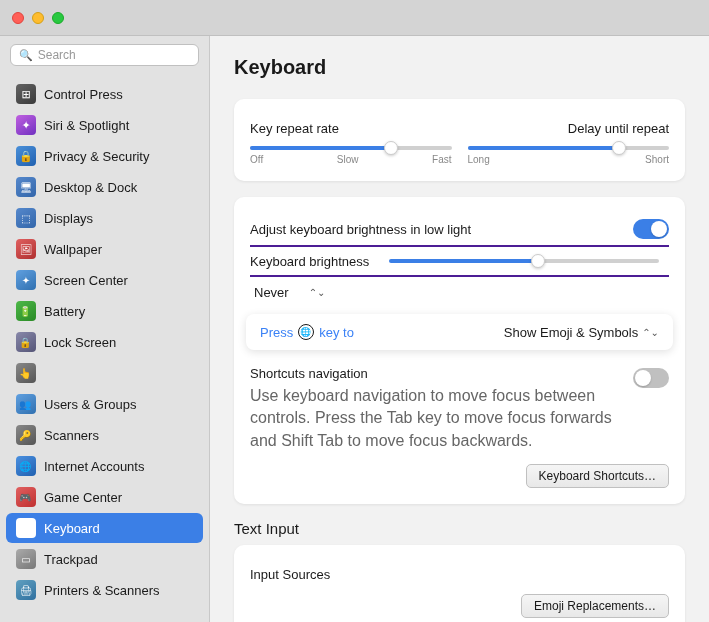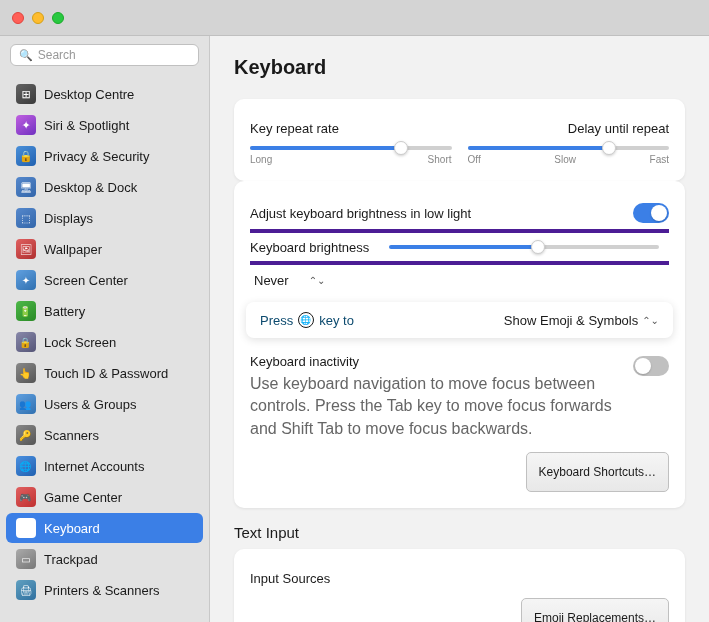--- a/index.html
+++ b/index.html
@@ -137,32 +137,33 @@
       font-weight: 600;
       color: #1a1a1a;
       margin-bottom: 20px;
     }
 
     
     .settings-card {
       background: #fff;
       border-radius: 10px;
       padding: 16px;
+      margin-bottom: 16px;
       box-shadow: 0 1px 3px rgba(0,0,0,0.08);
     }
 
     .setting-row {
       display: flex;
       align-items: center;
       justify-content: space-between;
       padding: 6px 0;
     }
 
     .setting-row + .setting-row {
-      border-top: 4px solid #4c1d95;
+      border-top: 2px solid #4c1d95;
     }
 
     .setting-label {
       font-size: 13px;
       color: #1a1a1a;
     }
     .fake-slider {
       width: 100%;
       height: 4px;
       background: #d0d0d0;
@@ -256,21 +257,21 @@
       border-radius: 8px;
       padding: 10px 14px;
       display: flex;
       align-items: center;
       justify-content: space-between;
       box-shadow: 0 2px 8px rgba(0,0,0,0.12);
       margin: 0 -4px;
     }
     .press-key-label {
       font-size: 13px;
-      color: #0c4a6e;
+      color: #3b82f6;
       display: flex;
       align-items: center;
       gap: 5px;
     }
     .globe-icon {
       width: 16px; height: 16px;
       border: 1.5px solid #1a1a1a;
       border-radius: 50%;
       display: inline-flex;
       align-items: center;
@@ -292,21 +293,21 @@
       color: #666;
       line-height: 1.4;
       margin-top: 4px;
     }
 
     
     .btn-secondary {
       background: linear-gradient(to bottom, #f5f5f5, #e8e8e8);
       border: 1px solid #c0c0c0;
       border-radius: 5px;
-      padding: 12px 12px;
+      padding: 4px 12px;
       font-size: 12px;
       color: #1a1a1a;
       cursor: pointer;
     }
     .btn-right {
       display: flex;
       justify-content: flex-end;
       margin-top: 6px;
     }
 
@@ -350,21 +351,21 @@
         <span class="search-icon-svg">🔍</span>
         <span class="search-input-fake">Search</span>
       </div>
     </div>
     <div class="sidebar-list">
 
       <div class="sidebar-item">
         <div class="item-icon icon-control-centre">
             <span style="color:white;font-size:11px">⊞</span>
           </div>
-        <span class="item-label">Desktop Centre</span>
+        <span class="item-label">Control Press</span>
       </div>
 
       <div class="sidebar-item">
         <div class="item-icon icon-siri">
             <span style="color:white;font-size:11px">✦</span>
           </div>
         <span class="item-label">Siri &amp; Spotlight</span>
       </div>
 
       <div class="sidebar-item">
@@ -413,21 +414,20 @@
         <div class="item-icon icon-lock">
             <span style="color:white;font-size:10px">🔒</span>
           </div>
         <span class="item-label">Lock Screen</span>
       </div>
 
       <div class="sidebar-item">
         <div class="item-icon icon-touchid">
             <span style="color:white;font-size:10px">👆</span>
           </div>
-        <span class="item-label">Touch ID &amp; Password</span>
       </div>
 
       <div class="sidebar-item">
         <div class="item-icon icon-users">
             <span style="color:white;font-size:10px">👥</span>
           </div>
         <span class="item-label">Users &amp; Groups</span>
       </div>
 
       <div class="sidebar-item">
@@ -479,37 +479,37 @@
     <div class="content-title">Keyboard</div>
 
     <div class="settings-card">
       <div class="setting-row">
         <span class="setting-label">Key repeat rate</span>
         <span class="setting-label">Delay until repeat</span>
       </div>
       <div class="two-slider-row">
         <div class="slider-group">
           <div class="fake-slider">
-            <div class="fake-slider-fill" style="width:75%"></div>
-            <div class="slider-thumb" style="left:calc(75% - 7px)"></div>
-          </div>
-          <div class="slider-labels-below">
-            <span>Long</span>
-            <span>Short</span>
-          </div>
-        </div>
-        <div class="slider-group">
-          <div class="fake-slider">
             <div class="fake-slider-fill" style="width:70%"></div>
             <div class="slider-thumb" style="left:calc(70% - 7px)"></div>
           </div>
           <div class="slider-labels-below">
             <span>Off</span>
             <span>Slow</span>
             <span>Fast</span>
+          </div>
+        </div>
+        <div class="slider-group">
+          <div class="fake-slider">
+            <div class="fake-slider-fill" style="width:75%"></div>
+            <div class="slider-thumb" style="left:calc(75% - 7px)"></div>
+          </div>
+          <div class="slider-labels-below">
+            <span>Long</span>
+            <span>Short</span>
           </div>
         </div>
       </div>
     </div>
 
     <div class="settings-card">
       <div class="setting-row">
         <span class="setting-label">Adjust keyboard brightness in low light</span>
         <div class="toggle on">
           <div class="toggle-knob"></div>
@@ -539,21 +539,21 @@
           </div>
           <div class="emoji-dropdown">
             <span>Show Emoji &amp; Symbols</span>
             <span class="dropdown-chevron">⌃⌄</span>
           </div>
         </div>
       </div>
 
       <div class="setting-row" style="align-items: flex-start; padding-top:10px;">
         <div style="flex:1">
-          <div class="setting-label">Keyboard inactivity</div>
+          <div class="setting-label">Shortcuts navigation</div>
           <div class="nav-description">Use keyboard navigation to move focus between controls. Press the Tab key to move focus forwards and Shift Tab to move focus backwards.</div>
         </div>
         <div class="toggle off" style="margin-left:12px; margin-top:2px">
           <div class="toggle-knob"></div>
         </div>
       </div>
 
       <div class="btn-right">
         <button class="btn-secondary">Keyboard Shortcuts…</button>
       </div>

